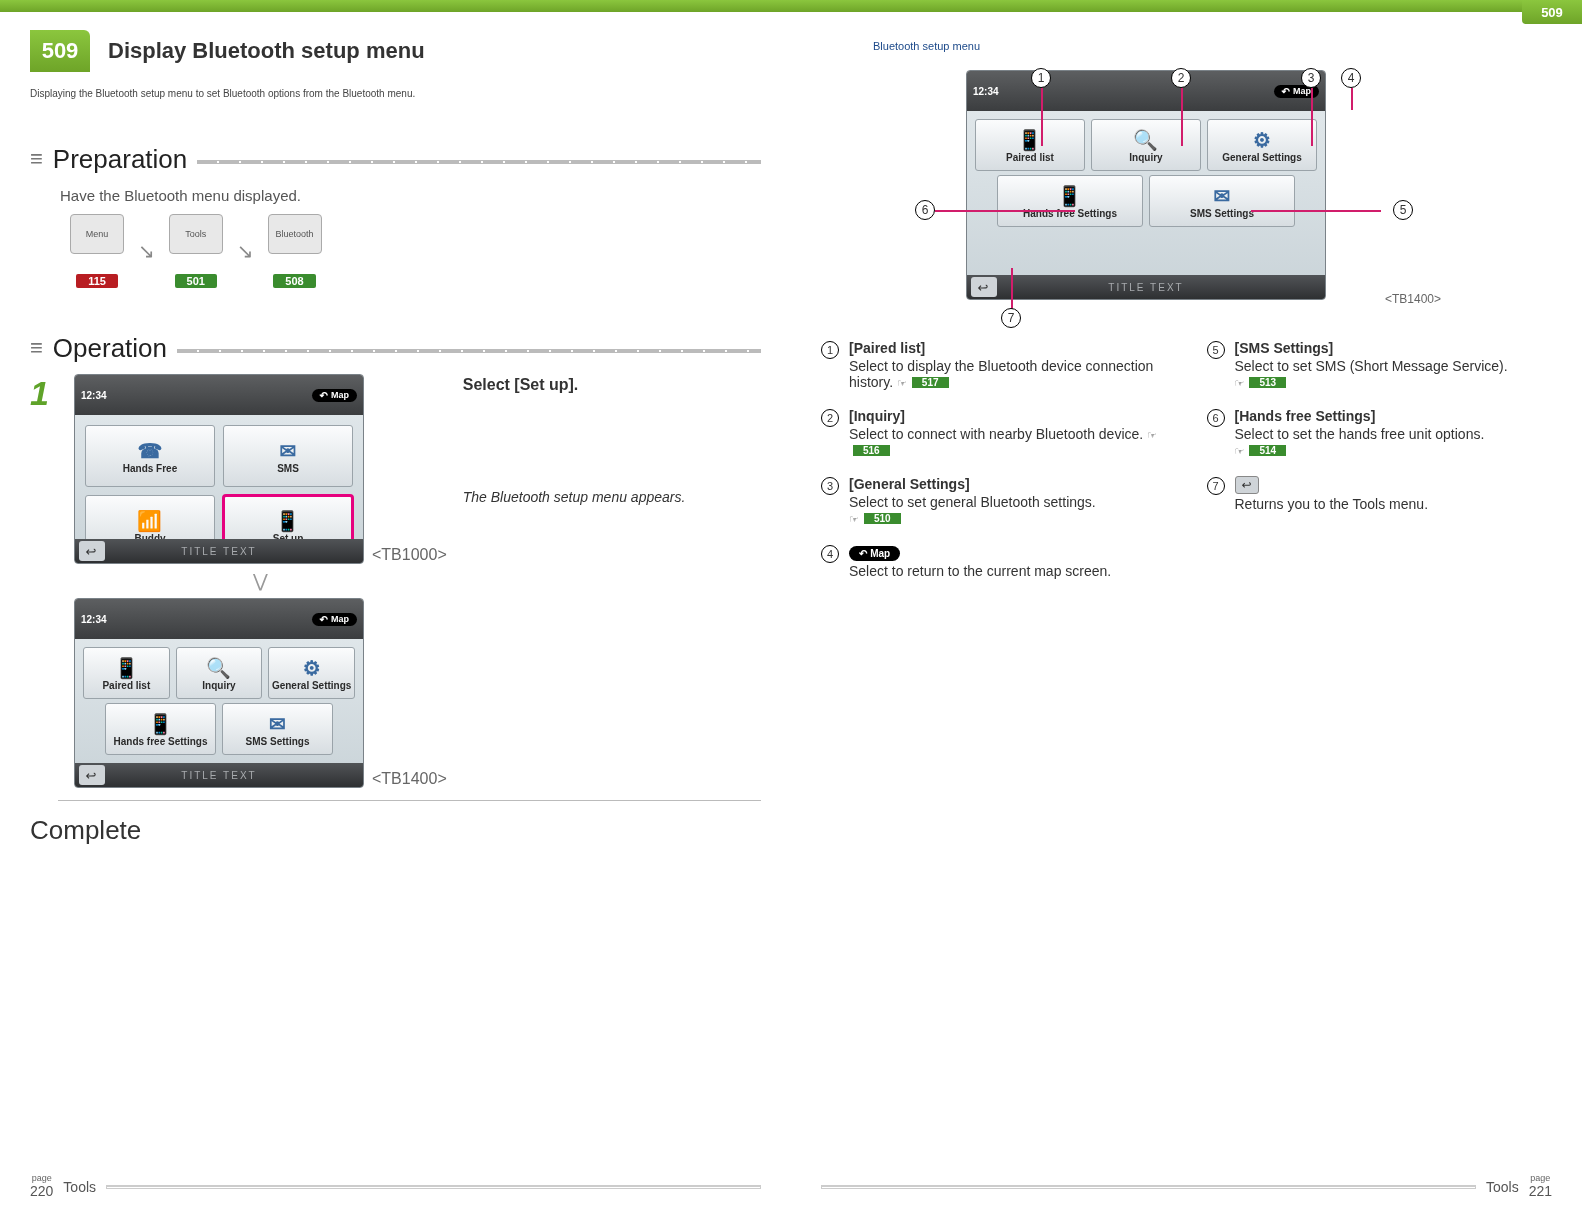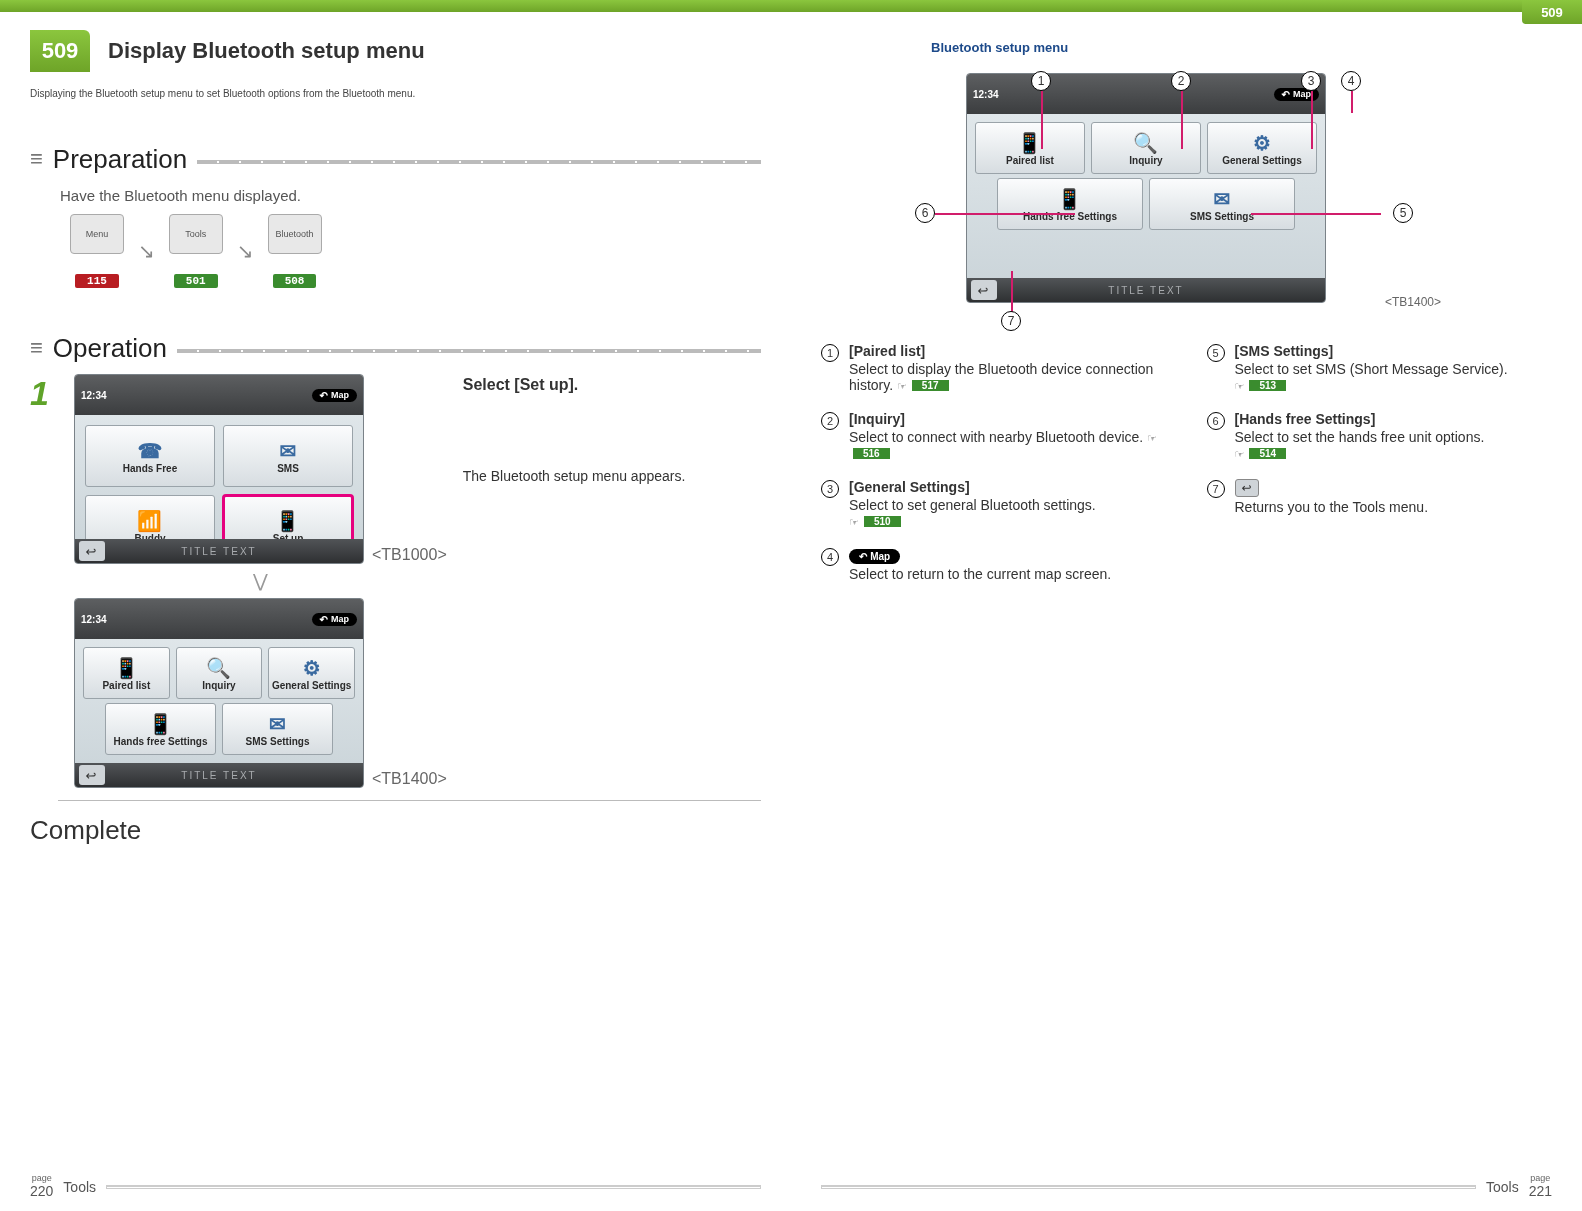--- a/index.html
+++ b/index.html
@@ -125,21 +125,20 @@
     border-radius: 4px;
     display:flex;align-items:center;justify-content:center;
     font-size:9px;color:#555;
   }
   .ref-tag {
     font-size: 11px;
     color: #fff;
     padding: 1px 12px;
     border-radius: 2px;
     font-weight: bold;
-    font-family: Liberation Mono, monospace;
   }
   .ref-red { background:#b81d22; }
   .ref-green { background:#3a8c2e; }
   .arrow-sep {
     font-size: 20px;
     color: #888;
   }
   .step-row {
     display:flex;
     gap:16px;
@@ -227,22 +226,22 @@
   .down-v{font-size:18px;color:#999;}
   .step-text-col{flex:1;padding-top:2px;}
   .step-text-col b{font-size:16px;}
   .step-text-col p{font-size:14px;margin-top:6px;}
   .complete{
     font-size:26px;color:#333;margin-top:14px;font-weight:300;
   }
   .hr{border-top:1px solid #bbb;margin-top:12px;margin-left:28px;}
   
   .subheading{
-    font-weight:bold;color:#1d4a8a;font-size:13px;
-    margin-top:40px;margin-left:110px;
+    font-weight:normal;color:#1d4a8a;font-size:11px;
+    margin-top:40px;margin-left:52px;
   }
   .diagram-wrap{
     position:relative;
     margin:18px 0 0 100px;
     width:480px;
   }
   .diagram-wrap .screen{width:360px;height:230px;margin-left:45px;}
   .callout-num{
     position:absolute;
     width:20px;height:20px;border:1.5px solid #000;border-radius:50%;
@@ -415,21 +414,21 @@
               <span class="back-arrow">↩</span>
               <span>TITLE TEXT</span>
             </div>
           </div>
           <span class="img-label">&lt;TB1400&gt;</span>
         </div>
       </div>
 
       <div class="step-text-col">
         <b>Select [Set up].</b>
-        <p style="margin-top:74px;">The Bluetooth setup menu appears.</p>
+        <p style="margin-top:95px;font-style:italic;">The Bluetooth setup menu appears.</p>
       </div>
     </div>
 
     <div class="hr"></div>
     <div class="complete">Complete</div>
 
     <div class="footer">
       <div>
         <div class="page-label">page</div>
         <div class="page-no">220</div>

